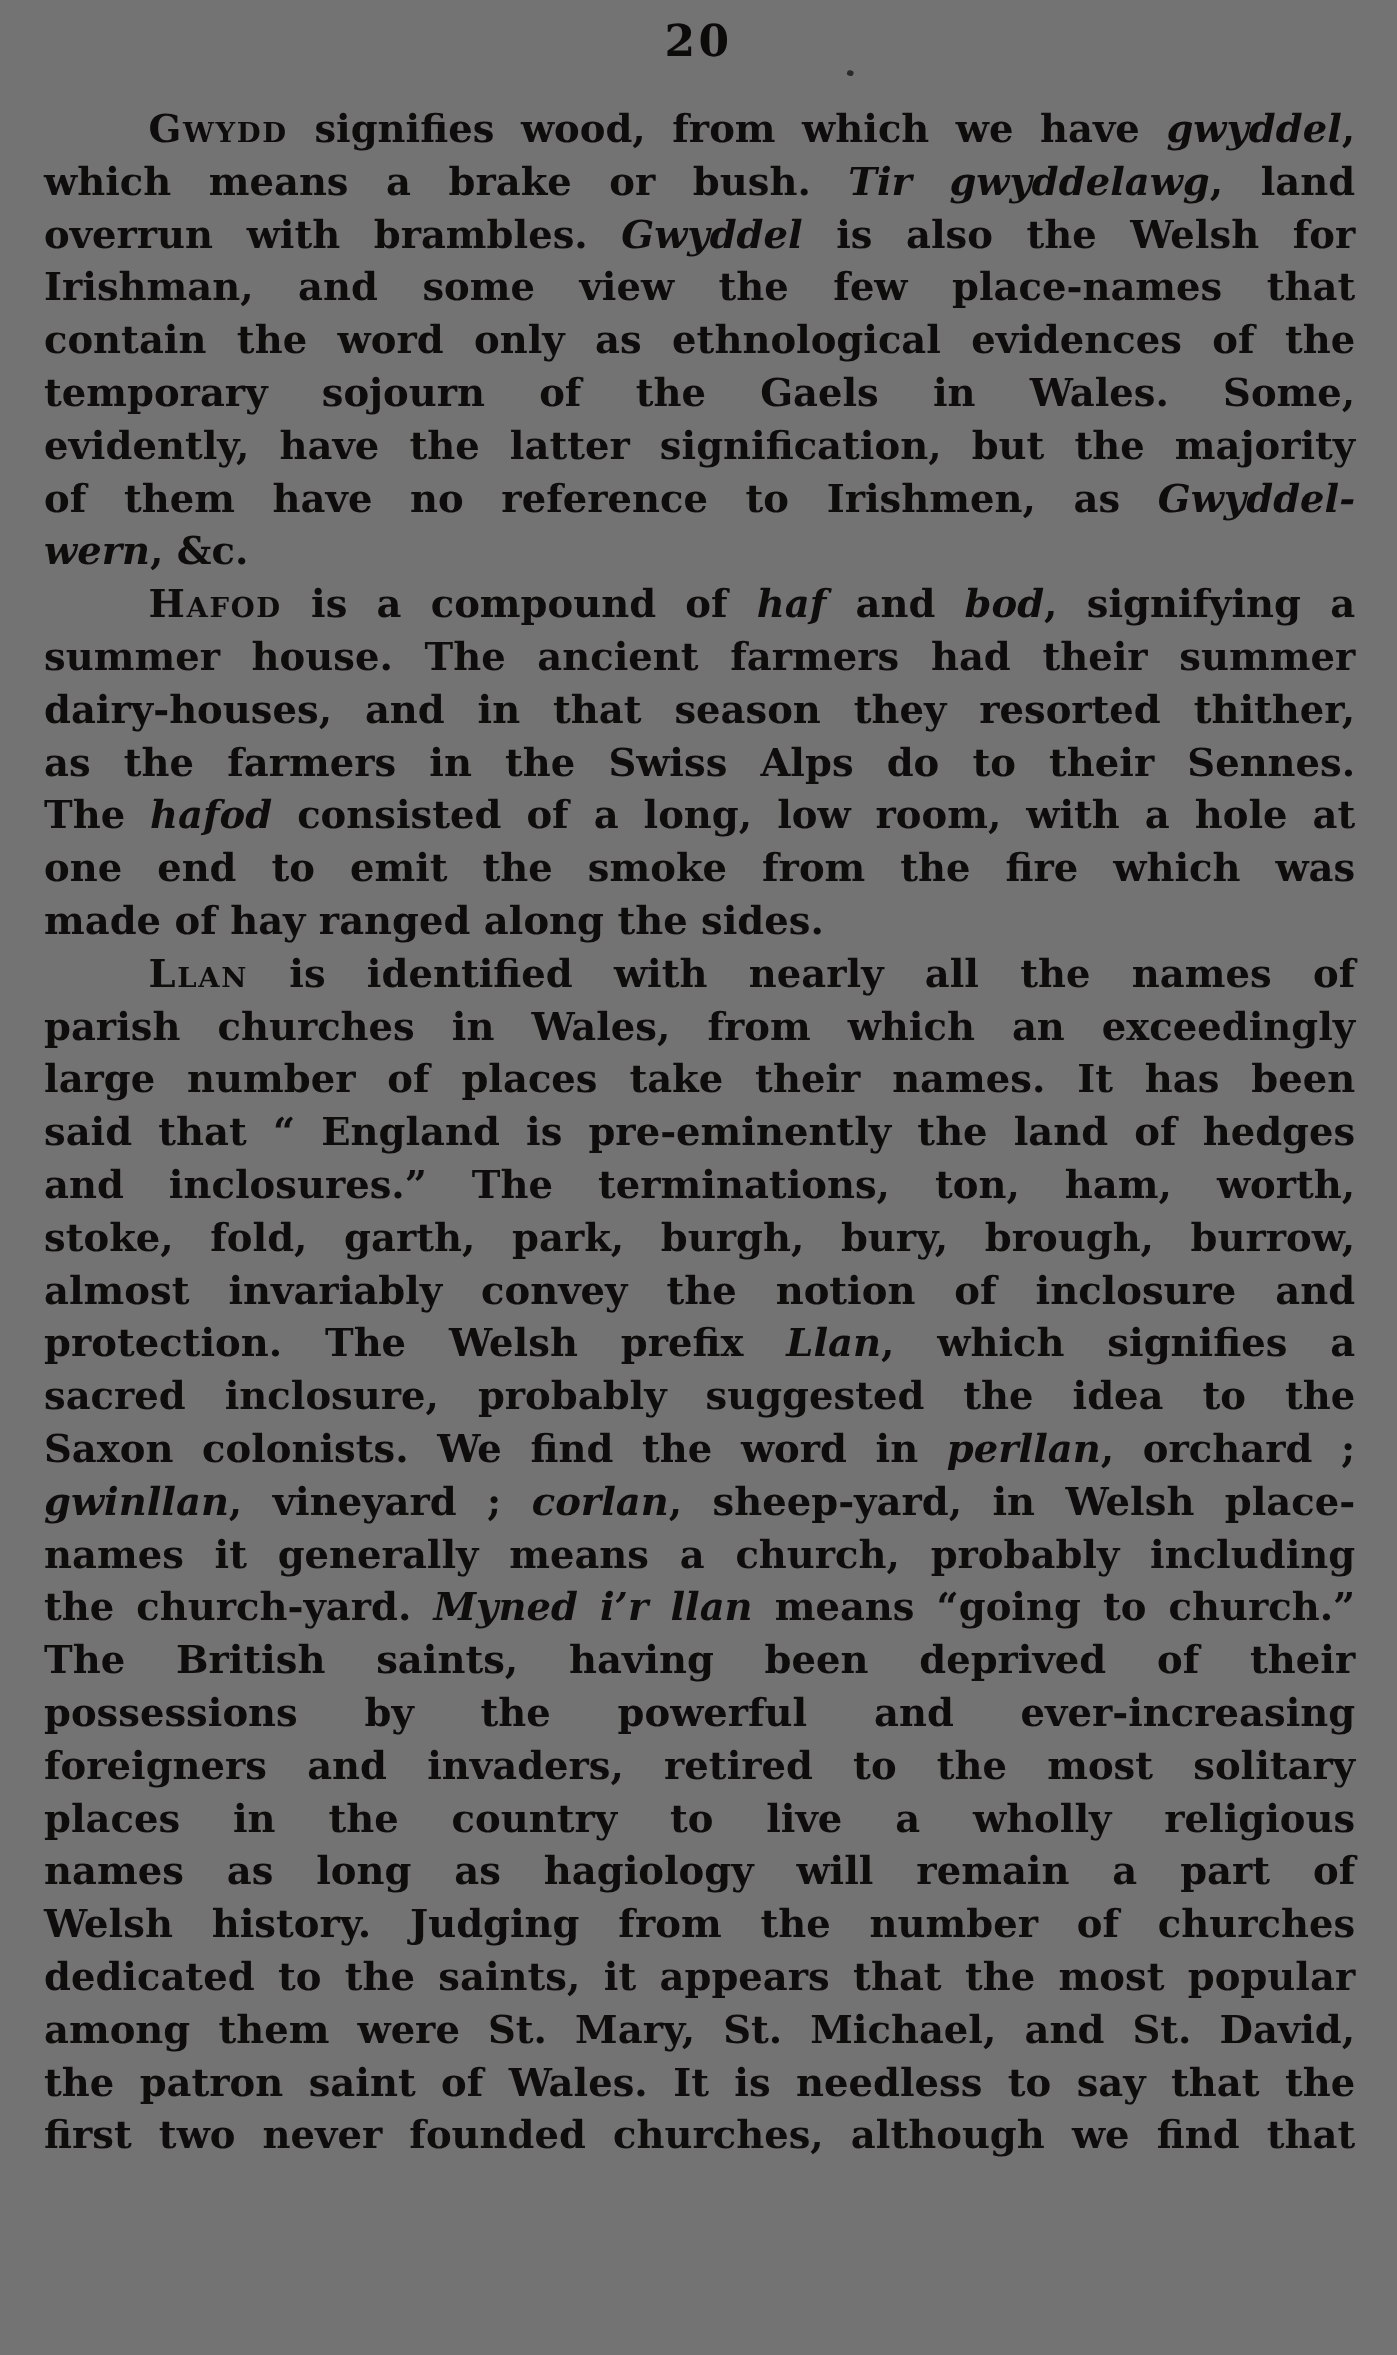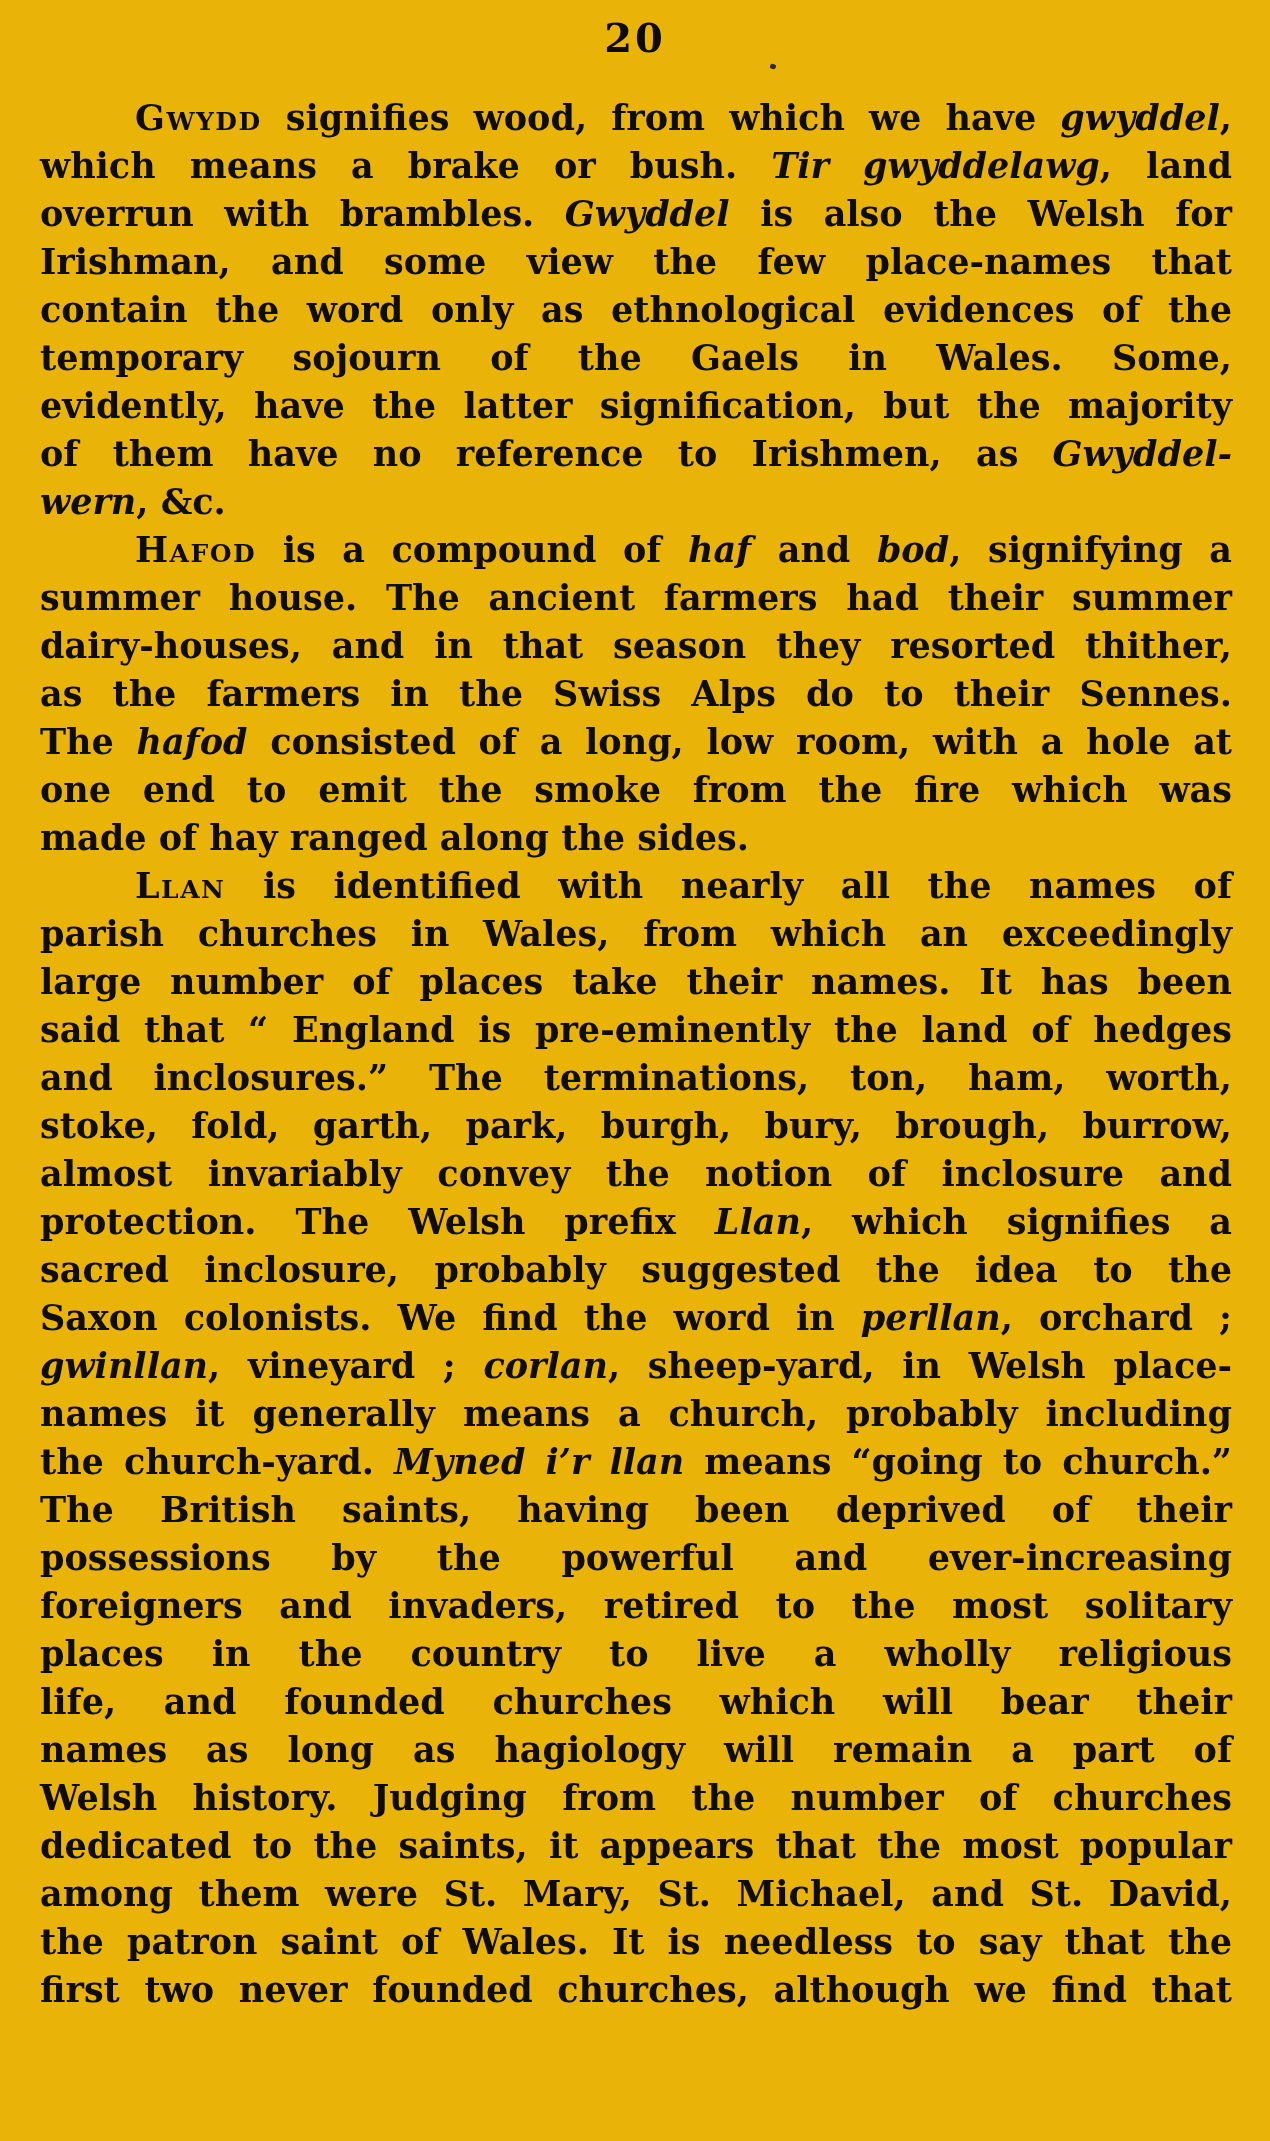--- a/index.html
+++ b/index.html
@@ -1,20 +1,20 @@
 <!DOCTYPE html>
 <html><head>
 <meta charset="utf-8">
 <style>
   html, body { margin: 0; padding: 0; background: #ffffff; }
   .page {
     position: relative;
     width: 1270px;
     height: 2141px;
-    background: #eab308;
+    background: #737373;
     color: #0e0d0b;
     font-family: "DejaVu Serif", serif;
     overflow: hidden;
   }
   .page-header { position: absolute; top: 14px; left: 0; width: 100%; text-align: center; }
   .page-number {
     font-size: 40px;
     font-weight: bold;
     letter-spacing: 3px;
     color: #0c0b0a;
@@ -89,21 +89,20 @@
         <span class="line"><span class="seg-n">protection.  The Welsh prefix </span><span class="seg-i">Llan</span><span class="seg-n">, which signifies a</span></span>
         <span class="line"><span class="seg-n">sacred inclosure, probably suggested the idea to the</span></span>
         <span class="line"><span class="seg-n">Saxon colonists.  We find the word in </span><span class="seg-i">perllan</span><span class="seg-n">, orchard ;</span></span>
         <span class="line"><span class="seg-i">gwinllan</span><span class="seg-n">, vineyard ; </span><span class="seg-i">corlan</span><span class="seg-n">, sheep-yard, in Welsh place-</span></span>
         <span class="line"><span class="seg-n">names it generally means a church, probably including</span></span>
         <span class="line"><span class="seg-n">the church-yard.  </span><span class="seg-i">Myned i’r llan</span><span class="seg-n"> means “going to church.”</span></span>
         <span class="line"><span class="seg-n">The British saints, having been deprived of their</span></span>
         <span class="line"><span class="seg-n">possessions by the powerful and ever-increasing</span></span>
         <span class="line"><span class="seg-n">foreigners and invaders, retired to the most solitary</span></span>
         <span class="line"><span class="seg-n">places in the country to live a wholly religious</span></span>
-        <span class="line"><span class="seg-n">life, and founded churches which will bear their</span></span>
         <span class="line"><span class="seg-n">names as long as hagiology will remain a part of</span></span>
         <span class="line"><span class="seg-n">Welsh history.  Judging from the number of churches</span></span>
         <span class="line"><span class="seg-n">dedicated to the saints, it appears that the most popular</span></span>
         <span class="line"><span class="seg-n">among them were St. Mary, St. Michael, and St. David,</span></span>
         <span class="line"><span class="seg-n">the patron saint of Wales.  It is needless to say that the</span></span>
         <span class="line"><span class="seg-n">first two never founded churches, although we find that</span></span>
       </p>
     </main>
 </div>
 

